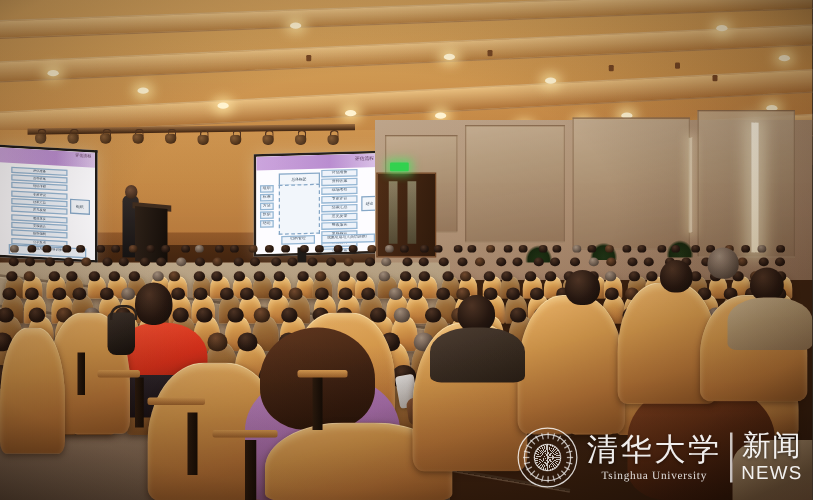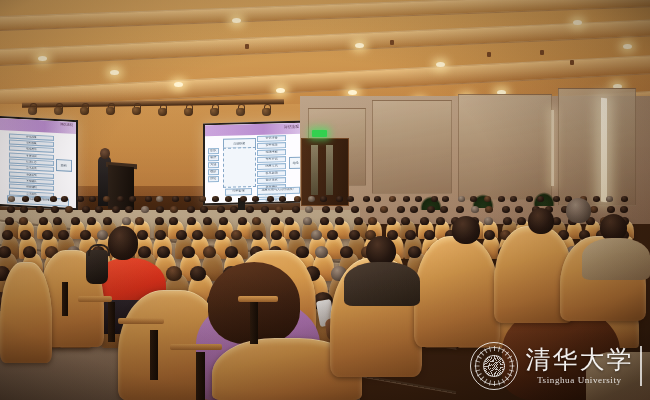--- a/index.html
+++ b/index.html
@@ -752,15 +752,19 @@
         <i class="sealtick" style="transform: rotate(300deg);"></i>
         <i class="sealtick" style="transform: rotate(315deg);"></i>
         <i class="sealtick" style="transform: rotate(330deg);"></i>
         <i class="sealtick" style="transform: rotate(345deg);"></i>
       </div>
     <div id="wmname">
       <div id="wmcn">清华大学</div>
       <div id="wmen">Tsinghua University</div>
     </div>
     <div id="wmdiv"></div>
+    <div id="wmnews">
+      <div id="wmnewscn">新闻</div>
+      <div id="wmnewsen">NEWS</div>
+    </div>
   </div>
 
 </div>
 
 </body></html>

